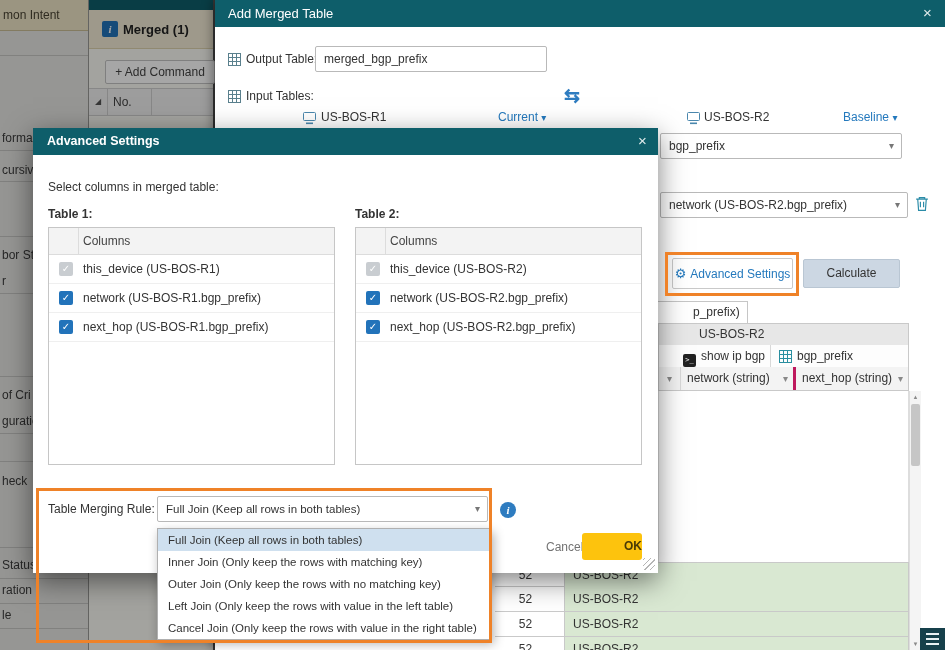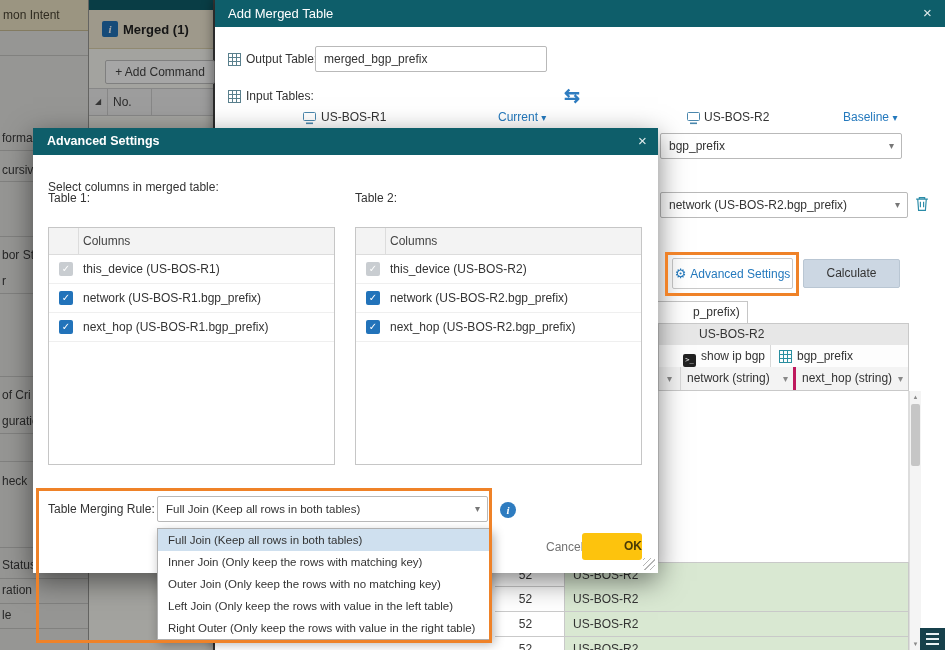--- a/index.html
+++ b/index.html
@@ -70,21 +70,21 @@
   .corner{position:absolute;left:705px;top:628px;width:25px;height:22px;background:#16404b;}
   .corner .bar{width:13px;height:2px;background:#e8f0f2;margin:3px auto 0;}
   .corner .bar:first-child{margin-top:5px;}
 
   
   .modal{position:absolute;left:33px;top:128px;width:625px;height:445px;background:#fff;z-index:30;box-shadow:0 8px 26px rgba(0,0,0,0.5);}
   .m-header{position:absolute;left:0;top:0;width:625px;height:27px;background:#0e5e6a;}
   .m-title{position:absolute;left:14px;top:6px;color:#fff;font-size:12.5px;font-weight:bold;}
   .m-close{position:absolute;left:605px;top:4px;color:#e2ecec;font-size:15px;}
   .m-sub{position:absolute;left:15px;top:52px;color:#333;}
-  .t-lab{position:absolute;top:63px;color:#333;}
+  .t-lab{position:absolute;top:79px;color:#333;font-weight:bold;}
   .colbox{position:absolute;top:99px;width:287px;height:238px;border:1px solid #c6c6c6;background:#fff;box-sizing:border-box;overflow:hidden;}
   .cb-head{position:relative;height:27px;background:#f3f3f3;border-bottom:1px solid #dcdcdc;line-height:27px;padding-left:34px;color:#444;box-sizing:border-box;}
   .cb-head::before{content:"";position:absolute;left:29px;top:0;bottom:0;width:1px;background:#dcdcdc;}
   .crow{position:relative;height:28px;border-bottom:1px solid #efefef;}
   .cb{position:absolute;left:10px;top:7px;width:14px;height:14px;border-radius:2px;background:#2273ba;color:#fff;font-size:10px;line-height:14px;text-align:center;}
   .cb.dis{background:#c9cdd1;}
   .cl{position:absolute;left:34px;top:7px;white-space:nowrap;text-align:right;}
   .rule-lab{position:absolute;left:15px;top:368px;line-height:27px;}
   .rule-select{left:124px;top:368px;width:331px;}
   .rule-select .val{font-size:11.5px;}
@@ -316,19 +316,19 @@
     <span class="cancel">Cancel</span>
     <div class="ok">OK</div>
     <div class="rhandle"></div>
   </div>
 
   <div class="ddlist">
     <div class="opt sel">Full Join (Keep all rows in both tables)</div>
     <div class="opt">Inner Join (Only keep the rows with matching key)</div>
     <div class="opt">Outer Join (Only keep the rows with no matching key)</div>
     <div class="opt">Left Join (Only keep the rows with value in the left table)</div>
-    <div class="opt">Right Outer (Only keep the rows with value in the right table)</div>
+    <div class="opt">Cancel Join (Only keep the rows with value in the right table)</div>
   </div>
 
   <div class="orect" style="left:665px;top:252px;width:134px;height:44px"></div>
   <div class="orect" style="left:36px;top:488px;width:456px;height:155px"></div>
 
 </div>
 
 </body></html>

